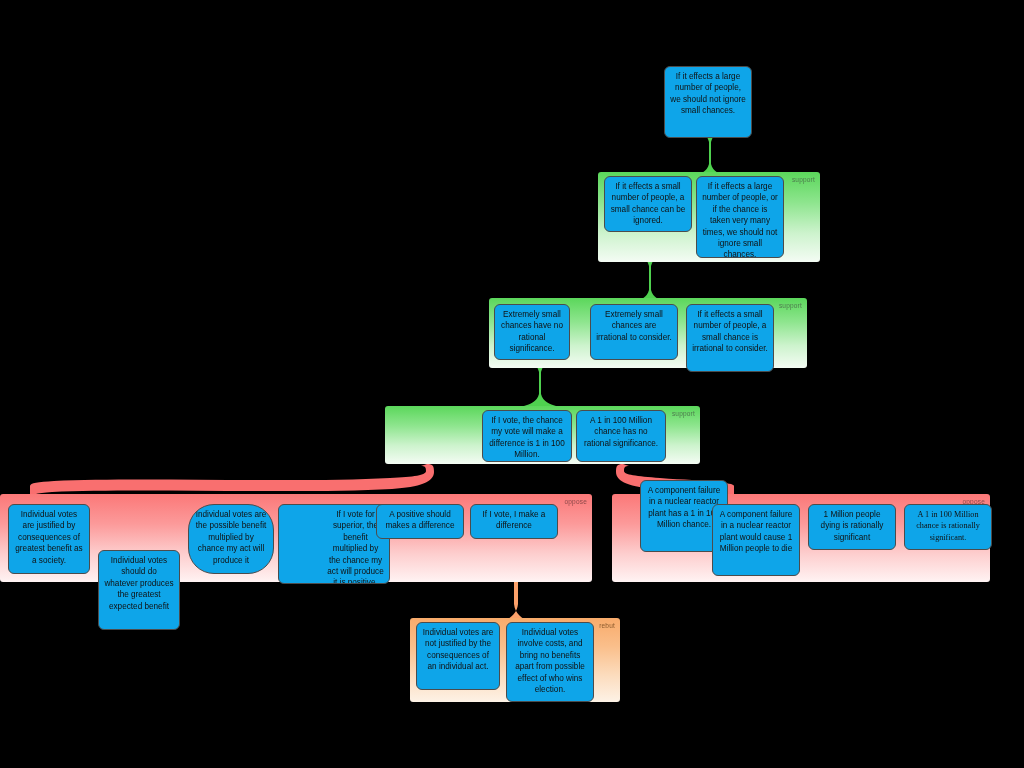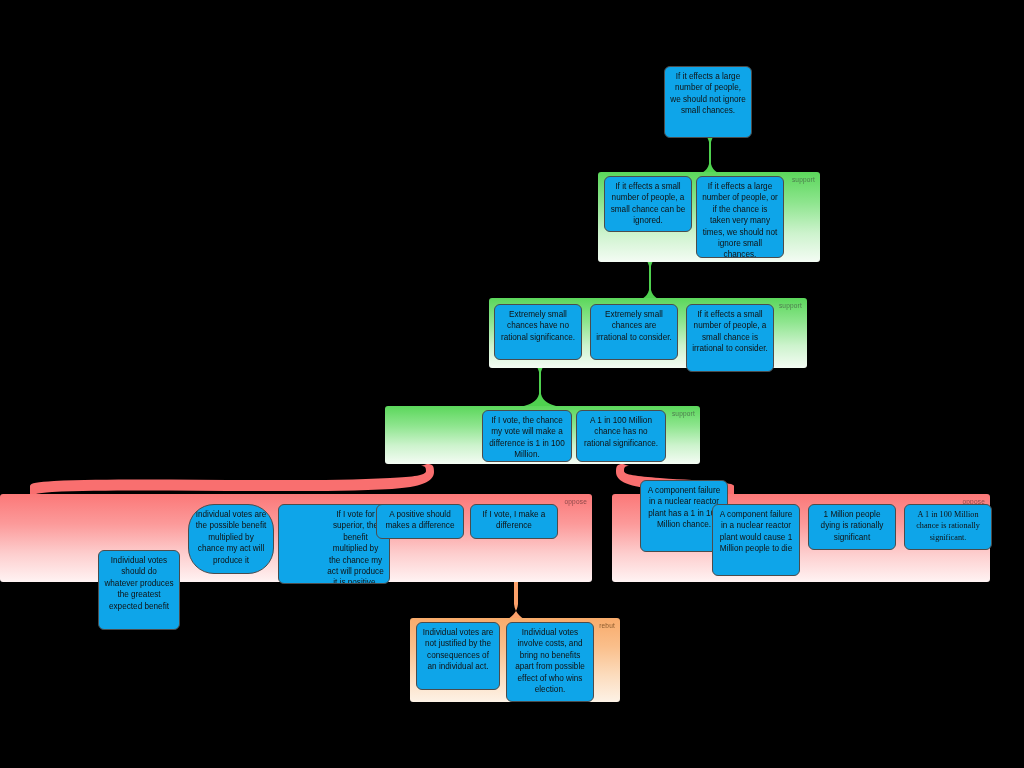--- a/index.html
+++ b/index.html
@@ -135,21 +135,21 @@
   <div class="card" style="left:604px; top:176px; width:88px; height:56px;">
     <span>If it effects a small number of people, a small chance can be ignored.</span>
   </div>
   <div class="card" style="left:696px; top:176px; width:88px; height:82px;">
     <span>If it effects a large number of people, or if the chance is taken very many times, we should not ignore small chances.</span>
   </div>
 
   <div class="group support" style="left:489px; top:298px; width:318px; height:70px;">
     <span class="group-label">support</span>
   </div>
-  <div class="card" style="left:494px; top:304px; width:88px; height:56px;">
+  <div class="card" style="left:494px; top:304px; width:76px; height:56px;">
     <span>Extremely small chances have no rational significance.</span>
   </div>
   <div class="card" style="left:590px; top:304px; width:88px; height:56px;">
     <span>Extremely small chances are irrational to consider.</span>
   </div>
   <div class="card" style="left:686px; top:304px; width:88px; height:68px;">
     <span>If it effects a small number of people, a small chance is irrational to consider.</span>
   </div>
 
   <div class="group support" style="left:385px; top:406px; width:315px; height:58px;">
@@ -158,20 +158,23 @@
   <div class="card" style="left:482px; top:410px; width:90px; height:52px;">
     <span>If I vote, the chance my vote will make a difference is 1 in 100 Million.</span>
   </div>
   <div class="card" style="left:576px; top:410px; width:90px; height:52px;">
     <span>A 1 in 100 Million chance has no rational significance.</span>
   </div>
 
   <div class="group oppose" style="left:0px; top:494px; width:592px; height:88px;">
     <span class="group-label">oppose</span>
   </div>
+  <div class="card" style="left:8px; top:504px; width:82px; height:70px;">
+    <span>Individual votes are justified by consequences of greatest benefit as a society.</span>
+  </div>
   <div class="card" style="left:98px; top:523px; width:82px; height:80px;margin-top:27px;">
     <span>Individual votes should do whatever produces the greatest expected benefit</span>
   </div>
   <div class="card" style="left:188px; top:504px; width:86px; height:70px;border-radius:26px;">
     <span>Individual votes are the possible benefit multiplied by chance my act will produce it</span>
   </div>
   <div class="card" style="left:278px; top:504px; width:112px; height:80px;padding-left:48px;">
     <span>If I vote for superior, the benefit multiplied by the chance my act will produce it is positive.</span>
   </div>
   <div class="card" style="left:376px; top:504px; width:88px; height:35px;">

